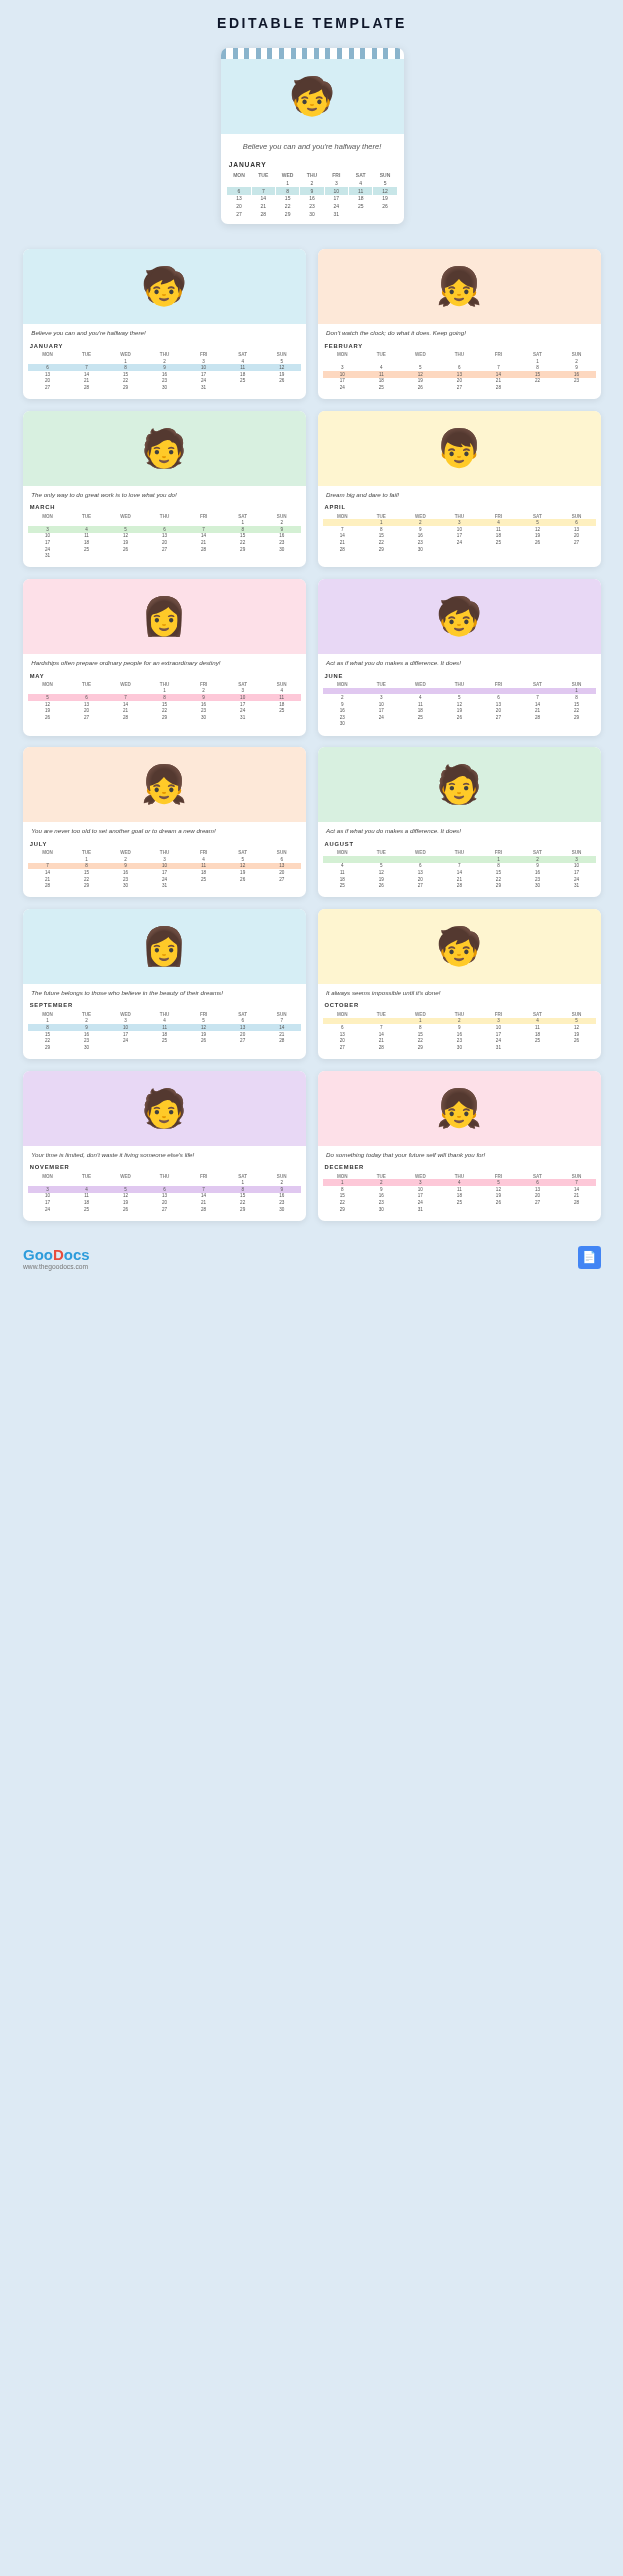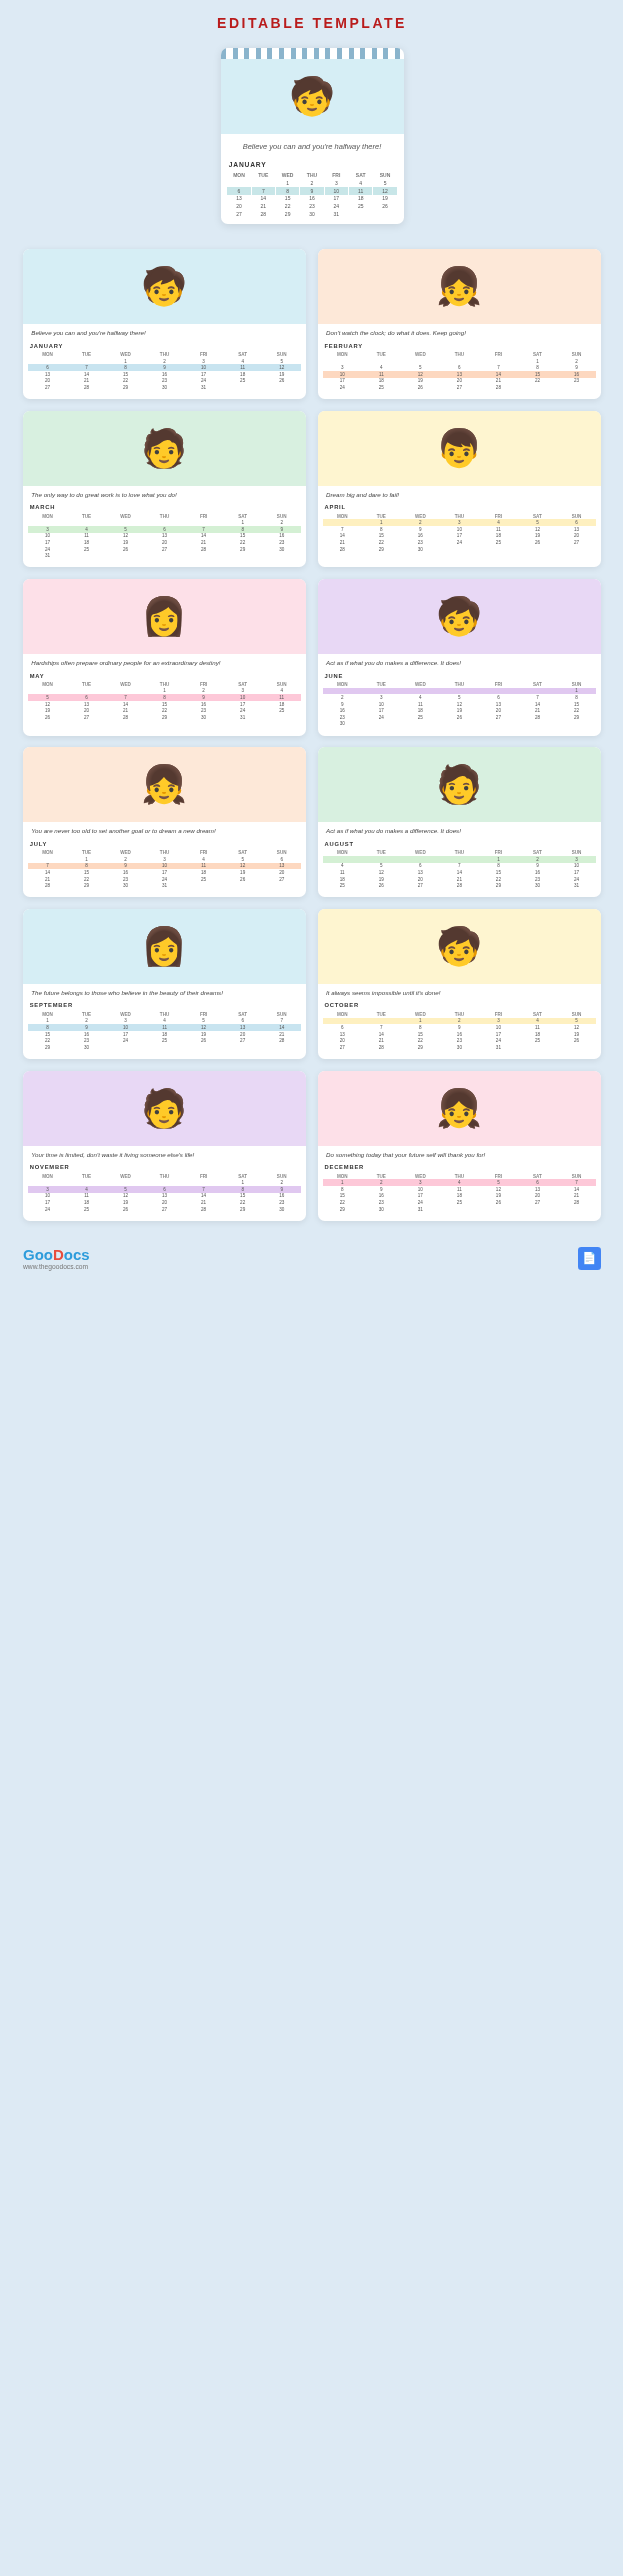--- a/index.html
+++ b/index.html
@@ -9,21 +9,21 @@
       width: 624px;
       min-height: 2576px;
       position: relative;
     }
     .page-title {
       text-align: center;
       padding: 15px 0 8.3px 0;
       font-size: 14px;
       font-weight: bold;
       letter-spacing: 2.5px;
-      color: #b91c1c;
+      color: #0f172a;
     }
 
     
     .hero-section {
       display: flex;
       justify-content: center;
       padding: 8.3px 0 16.6px 0;
     }
     .hero-calendar {
       background: white;
@@ -159,21 +159,21 @@
     .card-cal-row.hl-blue span { background: #c8e4f0; }
     .card-cal-row.hl-yellow span { background: #fef0c0; }
     .card-cal-row.hl-peach span { background: #fdd8c0; }
     .card-cal-row.hl-pink span { background: #fdc8d8; }
     .card-cal-row.hl-lavender span { background: #e0c8f0; }
 
     
     .footer {
       display: flex;
       justify-content: space-between;
-      align-items: flex-end;
+      align-items: flex-start;
       padding: 8.3px 23px 13.3px;
     }
     .footer-logo {
       font-size: 15px;
       font-weight: bold;
       color: #2d9cdb;
     }
     .footer-logo span { color: #e74c3c; }
     .footer-sub {
       font-size: 6.7px;

